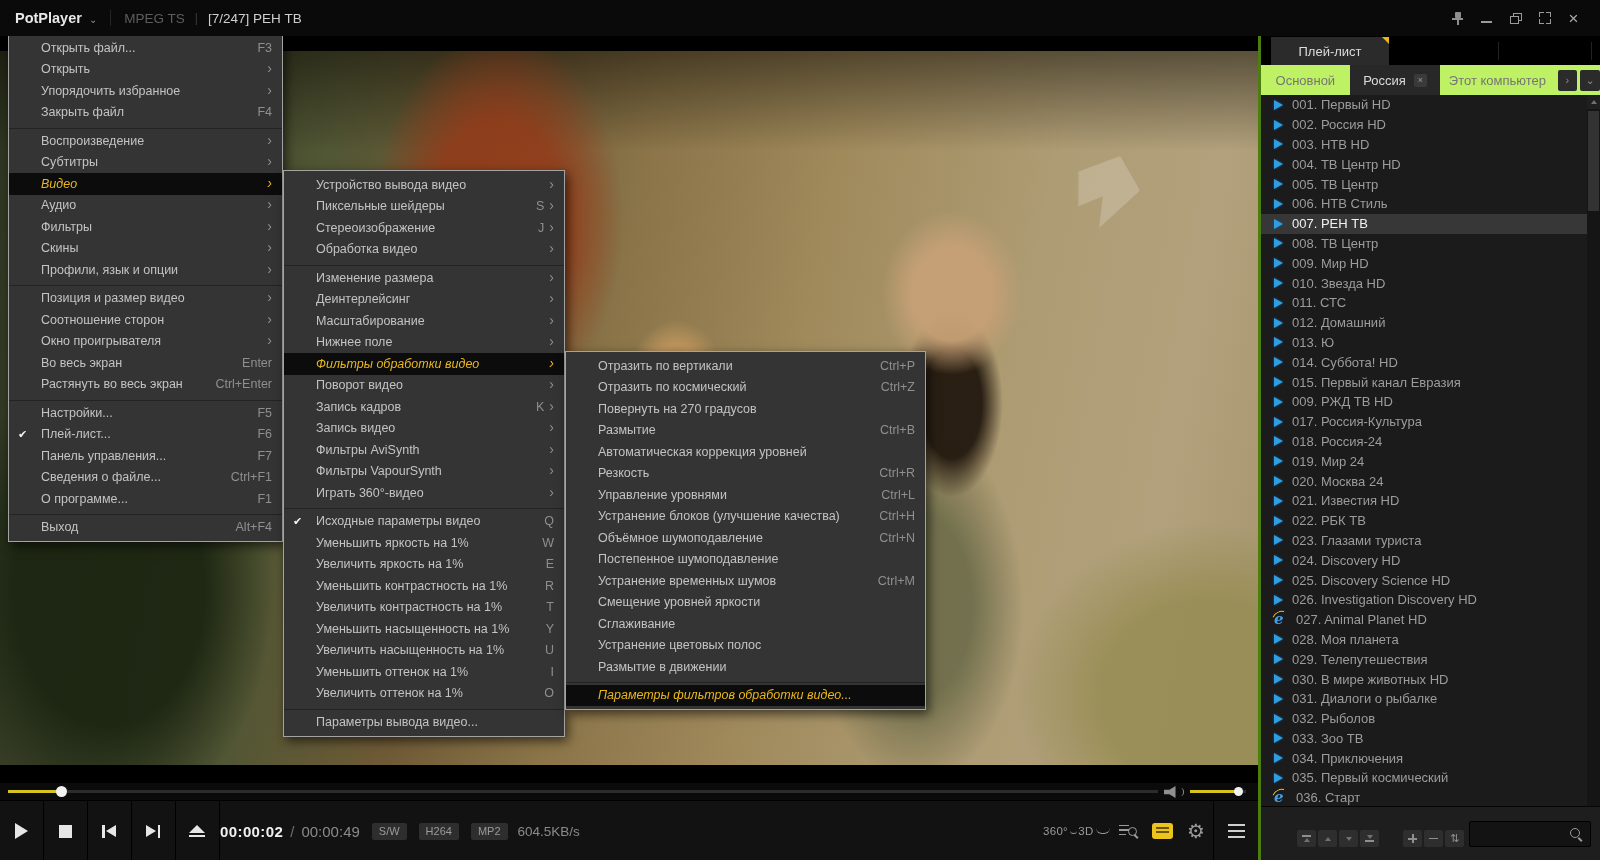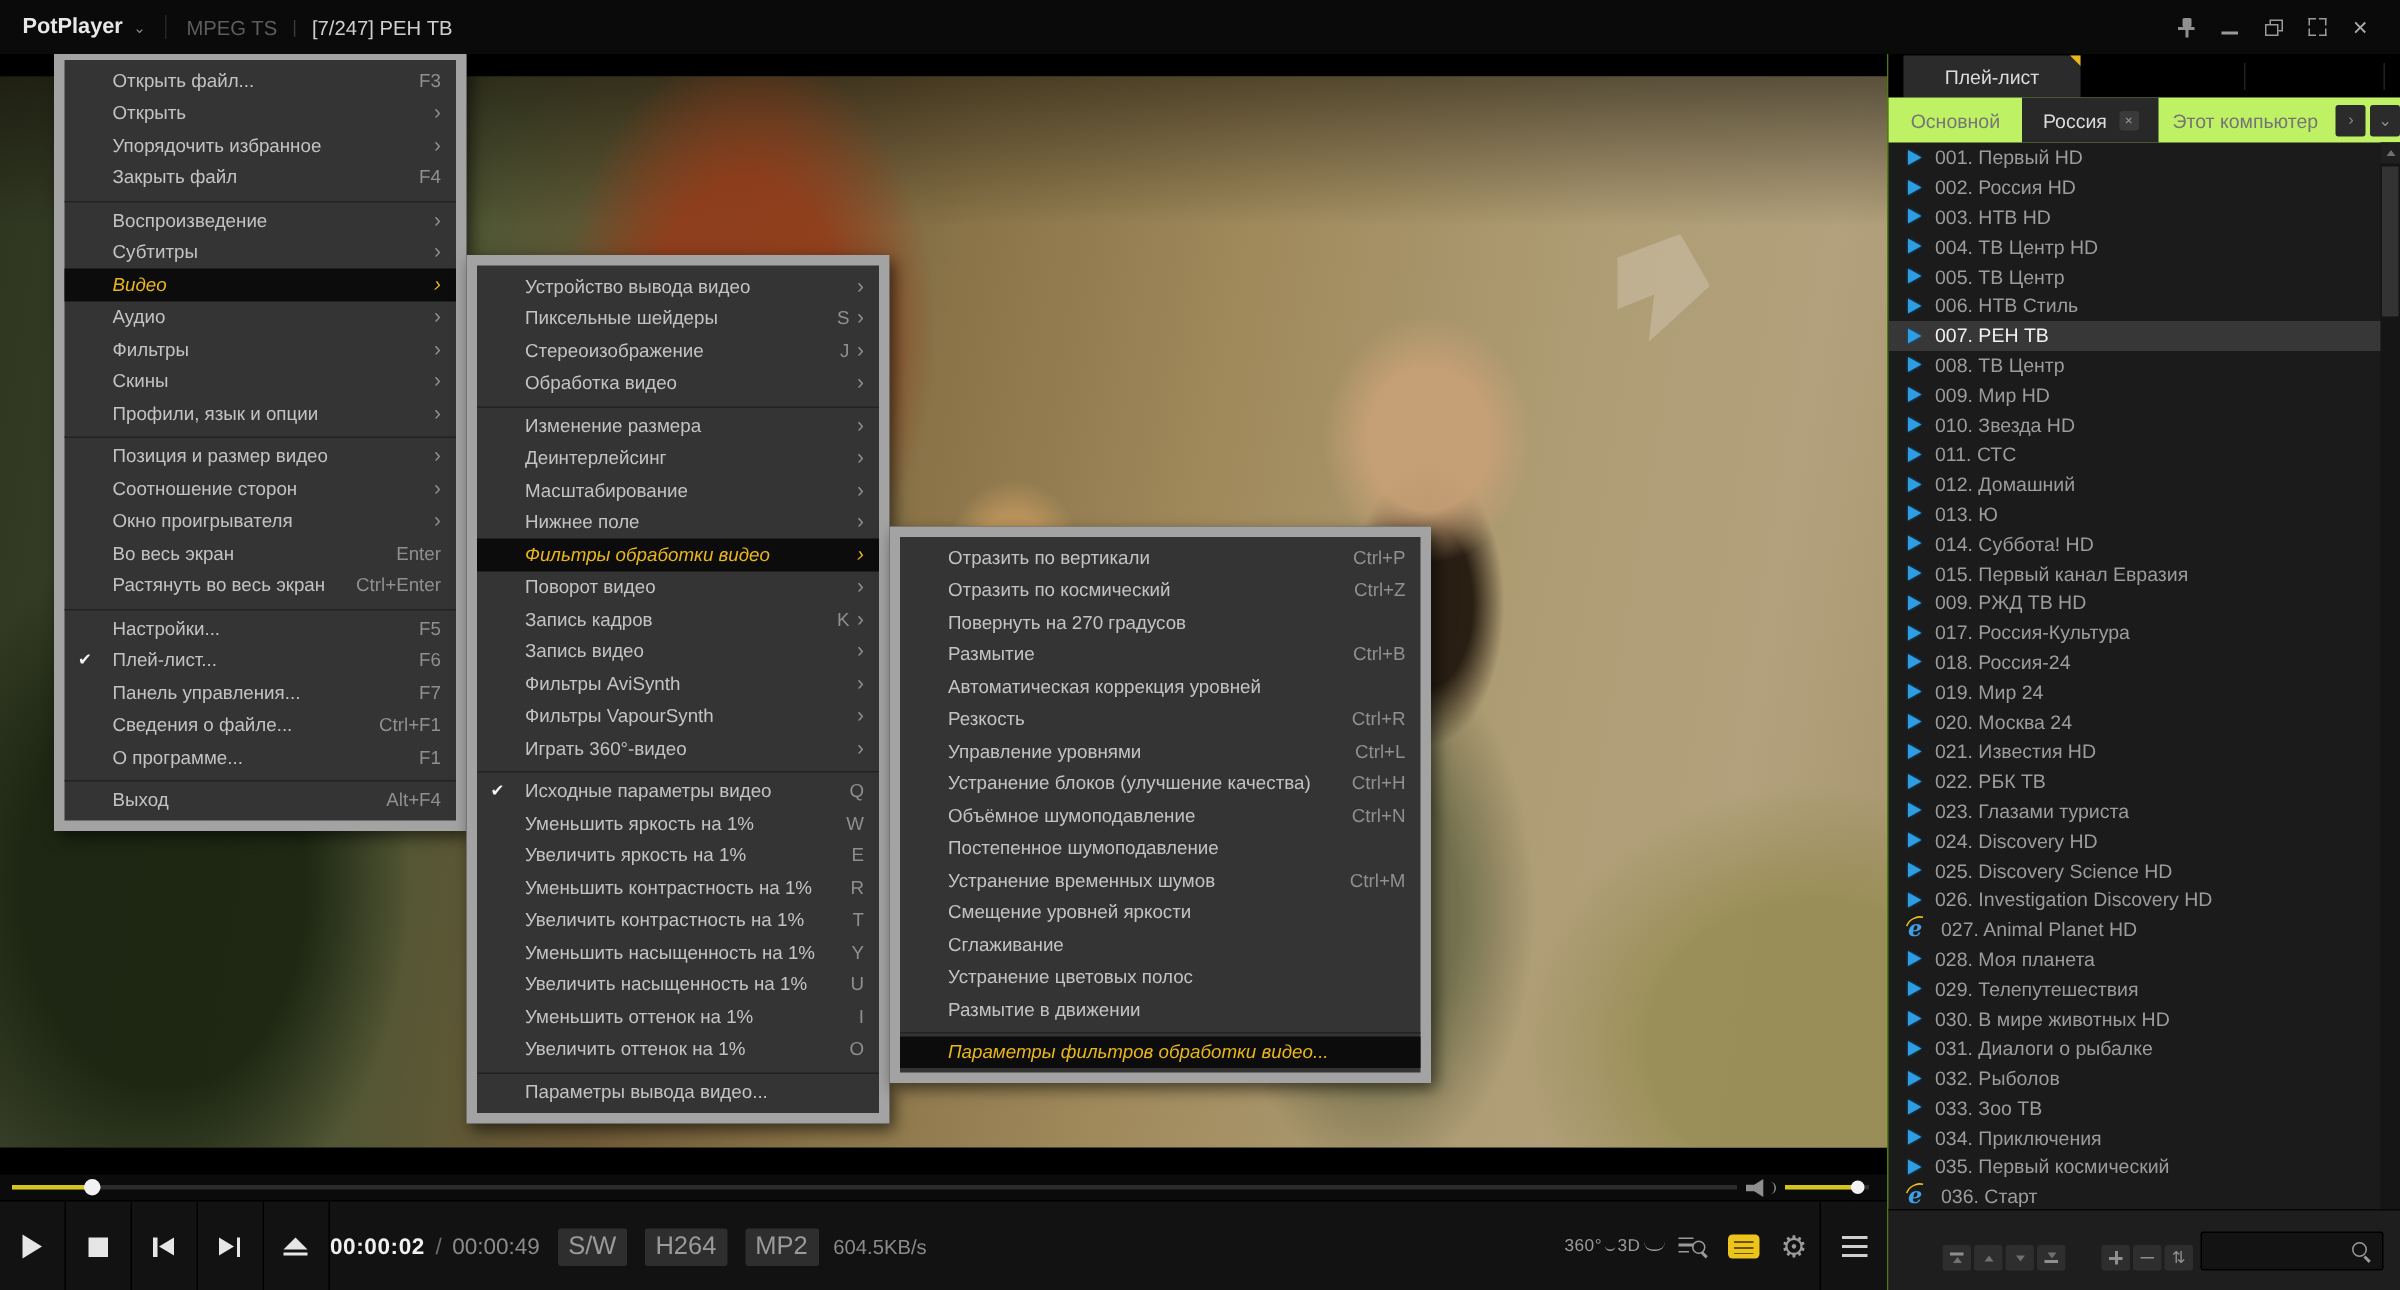--- a/index.html
+++ b/index.html
@@ -46,38 +46,38 @@
       radial-gradient(100px 150px at 560px 410px, rgba(158,70,30,.55) 0 40%, rgba(158,70,30,0) 80%),
       radial-gradient(210px 300px at 110px 540px, rgba(26,36,16,.9) 0 45%, rgba(26,36,16,0) 78%),
       radial-gradient(230px 210px at 1205px 645px, rgba(150,140,82,.85) 0 45%, rgba(150,140,82,0) 82%),
       linear-gradient(rgba(18,14,6,.55), rgba(18,14,6,0) 14%),
       linear-gradient(100deg,#2e3520 0%,#3b422a 13%,#515634 25%,#6f5a36 37%,#8a7448 48%,#a08a5c 62%,#ae9c74 78%,#b2a17c 90%,#a6956e 100%);
   }
   .wm{position:absolute;left:1078px;top:120px;width:62px;height:72px;background:#fff;opacity:.2;filter:blur(1.2px);
       clip-path:polygon(0 22%,68% 0,100% 48%,34% 100%,40% 56%,0 70%);}
 
   
-  .menu{position:absolute;background:#343434;border:7px solid #a3a3a3;box-shadow:3px 4px 10px rgba(0,0,0,.6);
-        z-index:60;padding:3px 0;box-sizing:border-box;margin-left:28px;}
+  .menu{position:absolute;background:#343434;border:1px solid #a3a3a3;box-shadow:3px 4px 10px rgba(0,0,0,.6);
+        z-index:60;padding:3px 0;box-sizing:border-box;}
   .main-menu{left:8px;top:33px;width:275px;}
   .video-menu{left:283px;top:170px;width:282px;}
   .filters-menu{left:565px;top:351px;width:361px;}
   .mrow{height:21.5px;display:flex;align-items:center;padding-right:10px;color:#c3c3c3;font-size:12.5px;position:relative;white-space:nowrap;}
   .mrow .chk{position:absolute;left:9px;top:50%;transform:translateY(-50%);font-size:11px;color:#f2f2f2;}
   .mlabel{margin-left:32px;flex:1;overflow:hidden;}
   .msc{color:#8f8f8f;margin-left:12px;}
   .marr{color:#8f8f8f;margin-left:5px;font-size:14px;line-height:1;margin-top:-2px;}
   .mrow.highlighted{background:#0c0c0c;color:#e9b61c;font-style:italic;}
   .mrow.highlighted .msc,.mrow.highlighted .marr{color:#e9b61c;}
   .mrow.sep{height:7px;padding:0;}
   .mrow.sep::after{content:"";display:block;width:100%;height:1px;background:#232323;margin-top:3px;}
 
   
   .playlist{position:absolute;left:1258px;top:36px;width:342px;height:824px;background:#1b1b1b;z-index:40;
-            border-left:1px solid #4d7c0f;box-sizing:border-box;}
+            border-left:3px solid #4d7c0f;box-sizing:border-box;}
   .pl-tabs1{position:absolute;left:0;top:0;width:100%;height:29px;background:#000;}
   .pl-tab-main{position:absolute;left:10px;top:1px;width:118px;height:28px;background:#2b2b2b;color:#dcdcdc;
                font-size:13px;display:flex;align-items:center;justify-content:center;}
   .pl-tab-main::after{content:"";position:absolute;right:0;top:0;border-top:7px solid #e9b61c;border-left:7px solid transparent;}
   .tabdiv{position:absolute;top:6px;width:1px;height:18px;background:#222;}
   .pl-tabs2{position:absolute;left:0;top:29px;width:100%;height:30px;background:#bef264;display:flex;align-items:center;}
   .ptab{height:30px;display:flex;align-items:center;justify-content:center;font-size:13px;color:#757575;}
   .ptab.first{width:90px;}
   .ptab.active{width:92px;background:#282828;color:#dcdcdc;gap:8px;}
   .ptab.comp{width:116px;}
@@ -139,21 +139,21 @@
   .vbar{width:2.5px;height:13px;background:#e6e6e6;}
   .tri-l{width:0;height:0;border-top:6.5px solid transparent;border-bottom:6.5px solid transparent;border-right:10px solid #e6e6e6;}
   .tri-r{width:0;height:0;border-top:6.5px solid transparent;border-bottom:6.5px solid transparent;border-left:10px solid #e6e6e6;}
   .g-eject{display:flex;flex-direction:column;align-items:center;gap:2px;}
   .ej-tri{width:0;height:0;border-left:8px solid transparent;border-right:8px solid transparent;border-bottom:8px solid #e6e6e6;}
   .ej-bar{width:16px;height:2.5px;background:#e6e6e6;}
   .time{position:absolute;left:220px;top:0;height:60px;display:flex;align-items:center;font-size:15px;}
   .t-cur{color:#f0f0f0;font-weight:700;letter-spacing:.4px;}
   .t-sep{color:#6e6e6e;margin:0 7px;}
   .t-tot{color:#8a8a8a;}
-  .badge{background:#2e2e2e;color:#9a9a9a;font-size:17px;padding:2.5px 7px;border-radius:2px;margin-left:12px;text-align:center;}
+  .badge{background:#2e2e2e;color:#9a9a9a;font-size:11px;padding:2.5px 7px;border-radius:2px;margin-left:12px;text-align:center;}
   .rate{color:#8a8a8a;font-size:13.5px;margin-left:10px;}
   .ricons{position:absolute;right:0;top:0;height:60px;display:flex;align-items:center;}
   .ribtn{width:34px;height:60px;display:flex;flex-direction:row;align-items:center;justify-content:center;color:#9a9a9a;gap:2px;}
   .r-txt{font-size:11.5px;letter-spacing:.3px;}
   .r-arc{width:14px;height:5px;border-bottom:1.5px solid #9a9a9a;border-radius:0 0 7px 7px;}
   .findi{position:relative;width:19px;height:15px;}
   .findi i{position:absolute;left:0;width:10px;height:1.6px;background:#9a9a9a;}
   .findi i:nth-child(1){top:1px;}.findi i:nth-child(2){top:5.5px;}.findi i:nth-child(3){top:10px;width:7px;}
   .findi b{position:absolute;right:1px;top:3px;width:7px;height:7px;border:1.7px solid #9a9a9a;border-radius:50%;}
   .findi b::after{content:"";position:absolute;left:6.5px;top:6.5px;width:5px;height:1.7px;background:#9a9a9a;

